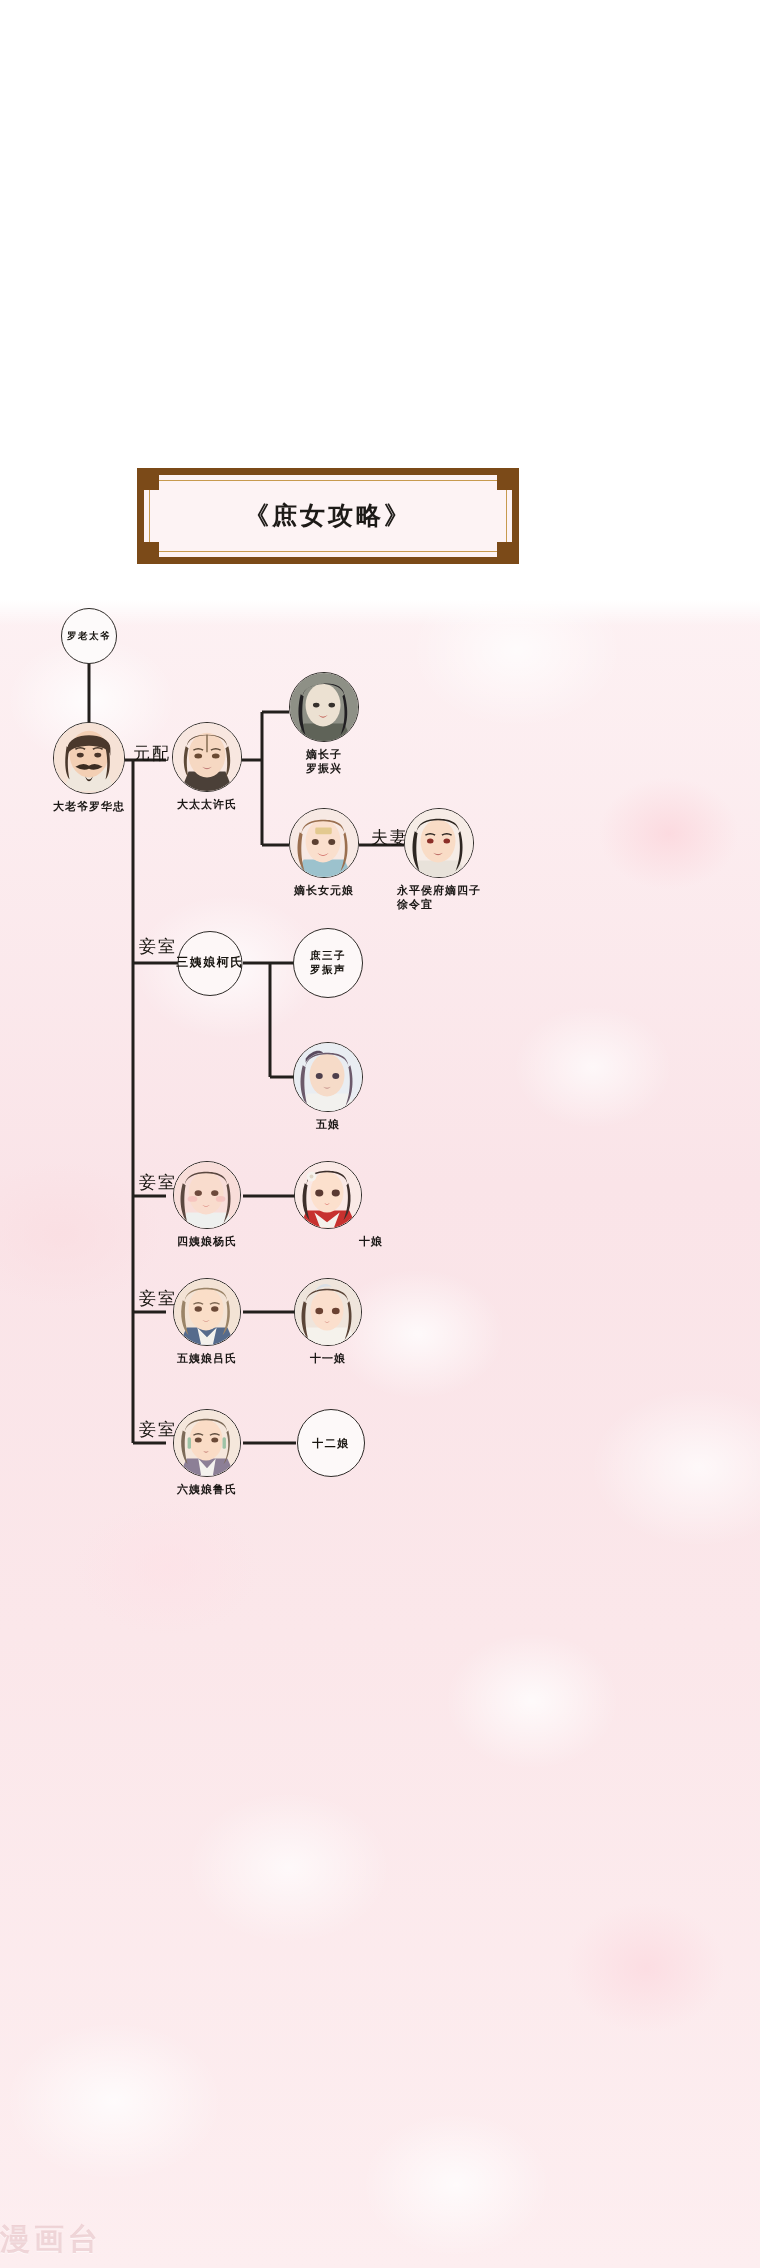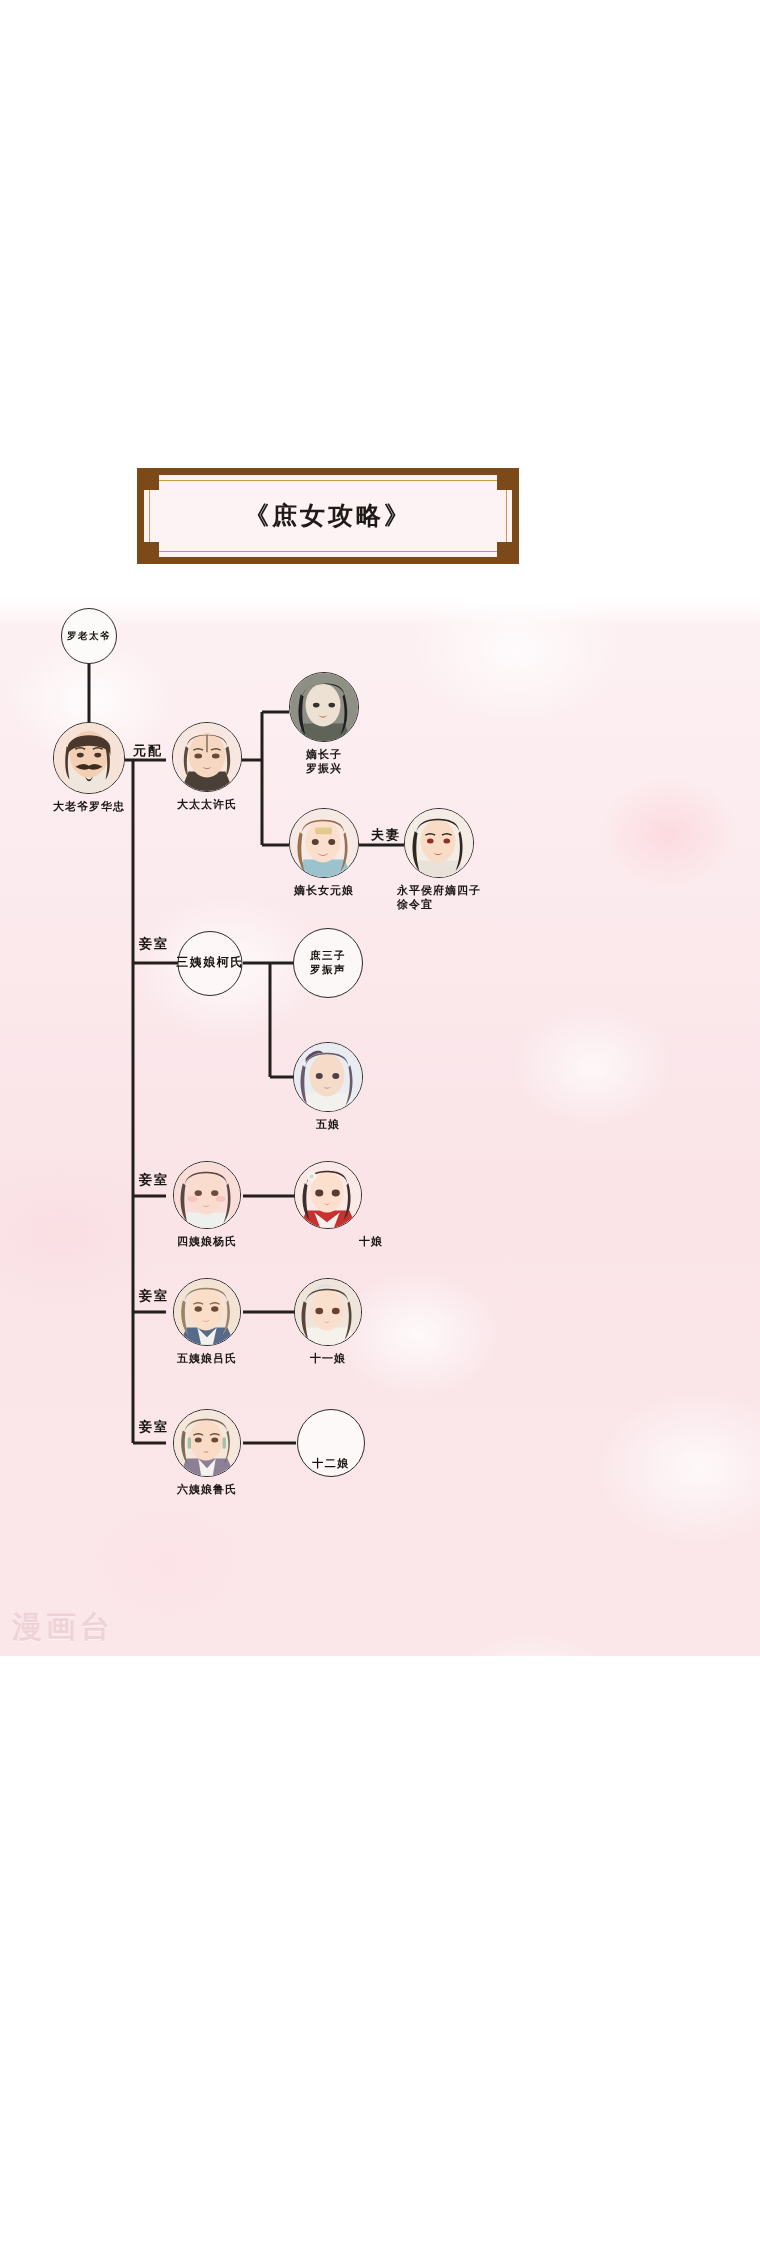--- a/index.html
+++ b/index.html
@@ -12,21 +12,21 @@
     background: #ffffff;
     font-family: "Liberation Serif", "DejaVu Serif", serif;
     overflow: hidden;
     position: relative;
   }
 
   
   #page {
     position: relative;
     width: 760px;
-    height: 1656px;
+    height: 2268px;
     overflow: hidden;
   }
 
   
   #top-blank {
     position: absolute;
     left: 0; top: 0;
     width: 760px;
     height: 600px;
     background: #ffffff;
@@ -177,31 +177,31 @@
     font-size: 11.5px;
     font-weight: bold;
     color: #17140f;
     letter-spacing: 1.5px;
     line-height: 1.3;
   }
 
   
   .rel-tag {
     position: absolute;
-    font-size: 13px;
-    font-weight: bold;
+    font-size: 17px;
+    font-weight: normal;
     color: #17140f;
     letter-spacing: 2px;
     white-space: nowrap;
   }
 
   
   #watermark {
     position: absolute;
-    left: 12px;
+    left: 0;
     bottom: 8px;
     font-size: 30px;
     font-weight: bold;
     letter-spacing: 4px;
     color: rgba(226,186,190,0.55);
     text-shadow: 0 1px 0 rgba(255,255,255,.55);
   }
 </style>
 </head>
 <body>
@@ -500,18 +500,18 @@
         <path d="M20 26 Q25 23 30 26" stroke="#5b4a3c" stroke-width="1.4" fill="none"></path>
         <path d="M37 26 Q42 23 47 26" stroke="#5b4a3c" stroke-width="1.4" fill="none"></path>
         <path d="M30 42 Q33 44 36 42 Q33 46 30 42 Z" fill="#c07b74"></path>
       </svg>
     </div>
     <div class="node-caption" style="top:74px;">六姨娘鲁氏</div>
   </div>
 
   <div class="node" style="left:331px; top:1409px;">
     <div class="avatar" style="width:68px; height:68px; background:#fdf9f9;"></div>
-    <div class="inner-label" style="top:34px; font-size:11px;margin-top:20px;">十二娘</div>
+    <div class="inner-label" style="top:34px; font-size:11px;">十二娘</div>
   </div>
 
   <div id="watermark">漫画台</div>
 
 </div>
 
 </body></html>

